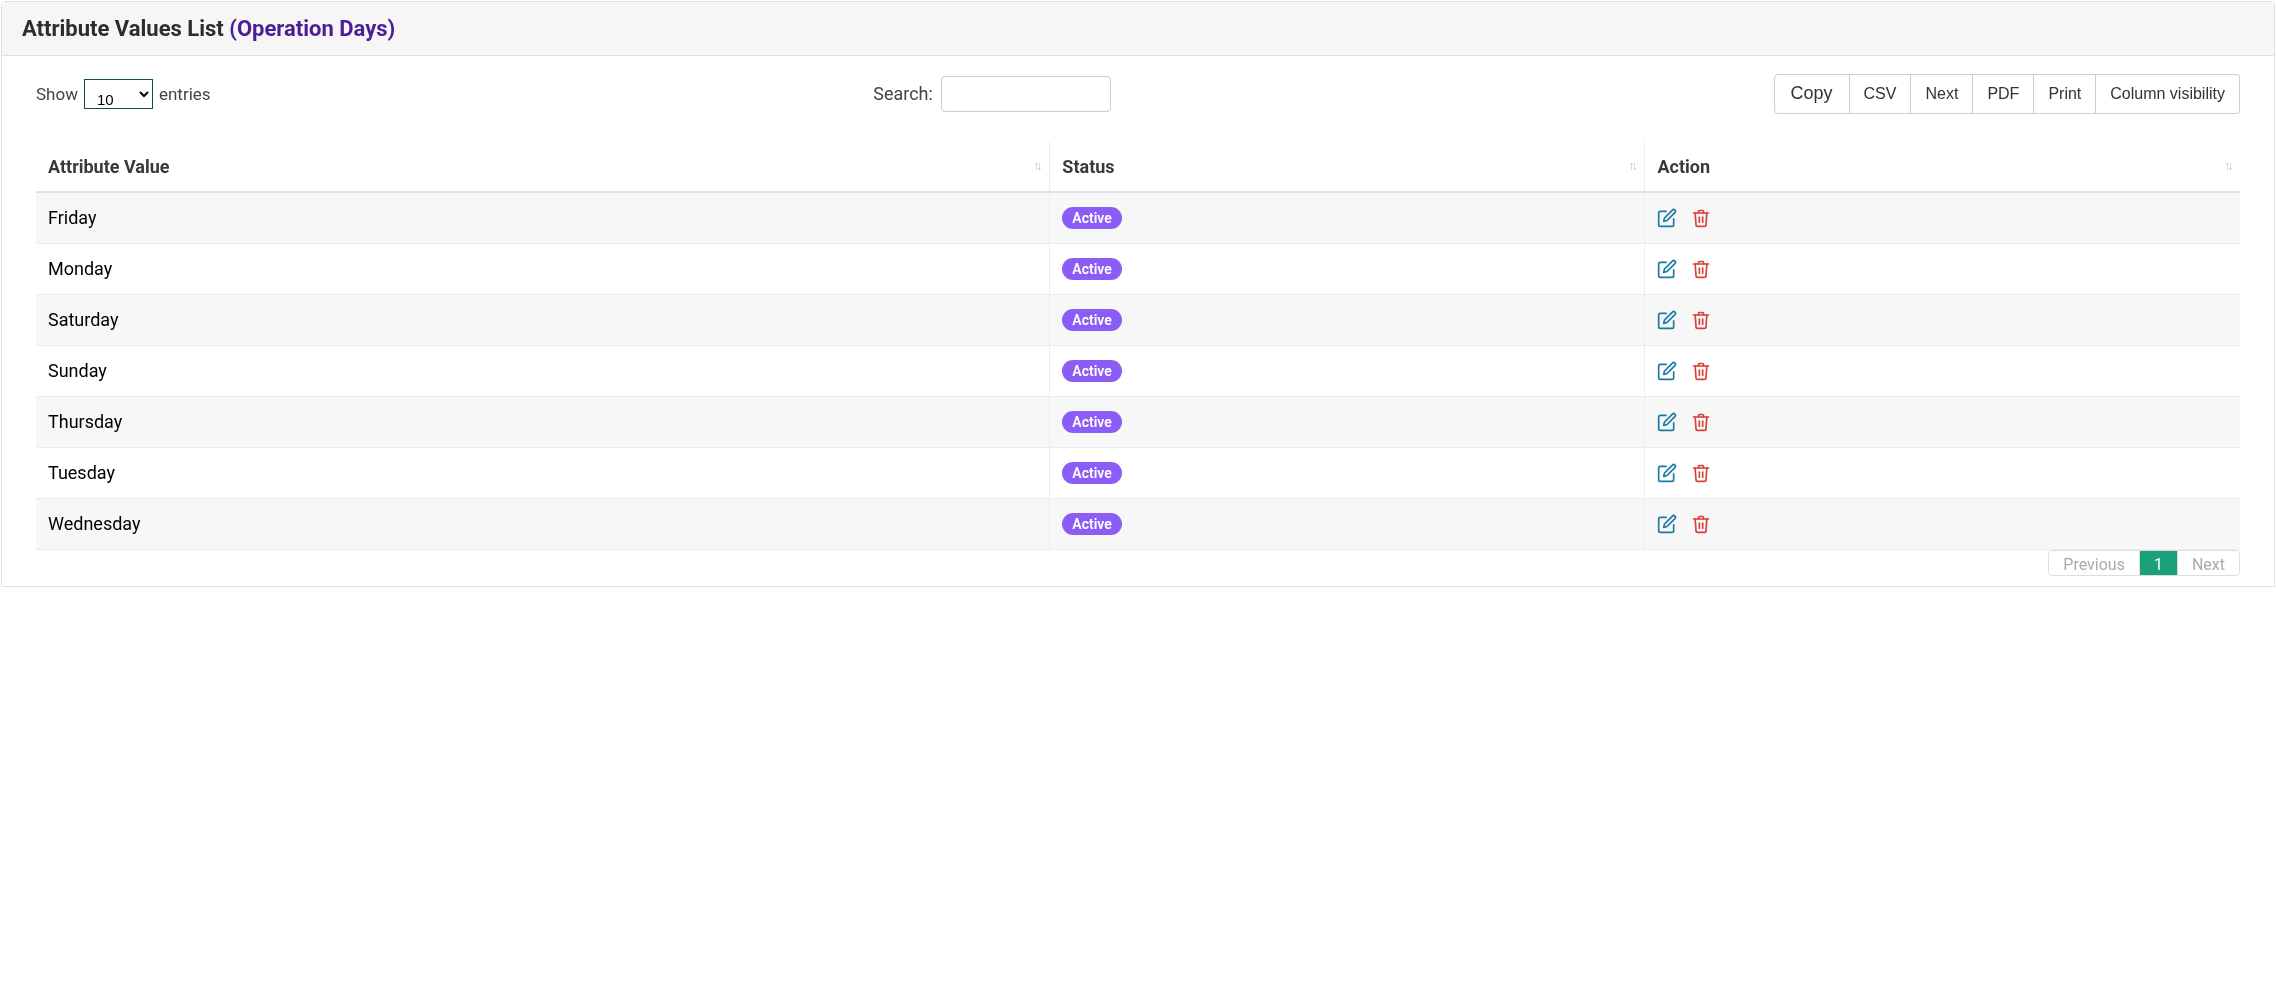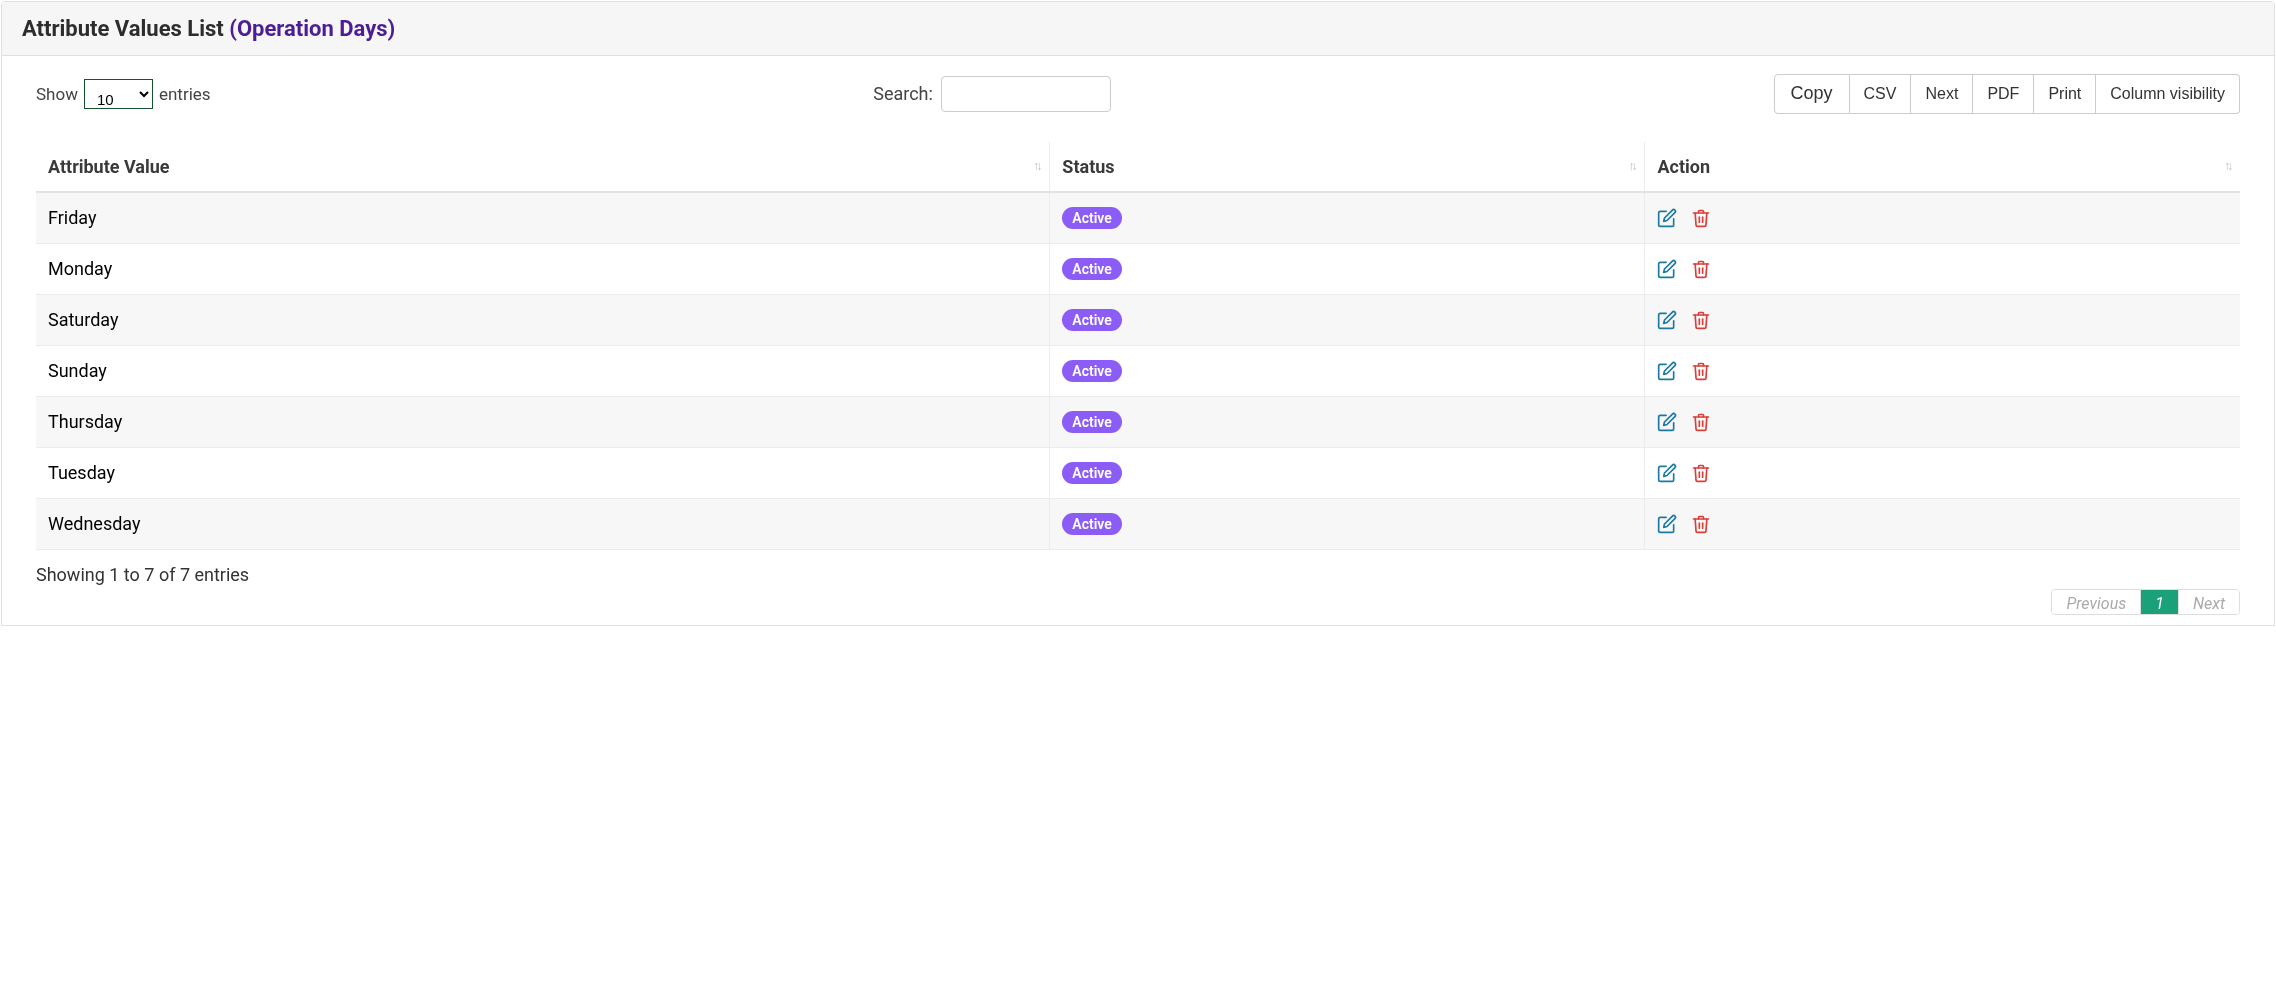--- a/index.html
+++ b/index.html
@@ -163,21 +163,20 @@
     height: 26px;
   }
   .page-btn {
     padding: 4px 14px 0 14px;
     font-size: 16px;
     color: #555;
     background: #fff;
     border-left: 1px solid #ddd;
     cursor: pointer;
     white-space: nowrap;
-    font-style: italic;
   }
   .page-btn:first-child { border-left: none; }
   .page-btn.active { background: #1aa179; color: #fff; }
   .page-btn.disabled { color: #aaa; cursor: default; }
 </style>
 </head>
 <body>
 
 <div class="panel">
 
@@ -392,21 +391,20 @@
                     <path d="M14 11v6"></path>
                     <path d="M9 6V4a1 1 0 0 1 1-1h4a1 1 0 0 1 1 1v2"></path>
                   </svg>
                 </span>
               </div>
             </td>
           </tr>
         </tbody>
     </table>
 
-    <div class="footer-info">Showing 1 to 7 of 7 entries</div>
 
     <div class="pagination-wrap">
       <div class="pagination">
         <span class="page-btn disabled">Previous</span>
         <span class="page-btn active">1</span>
         <span class="page-btn disabled">Next</span>
       </div>
     </div>
 
   </div>

